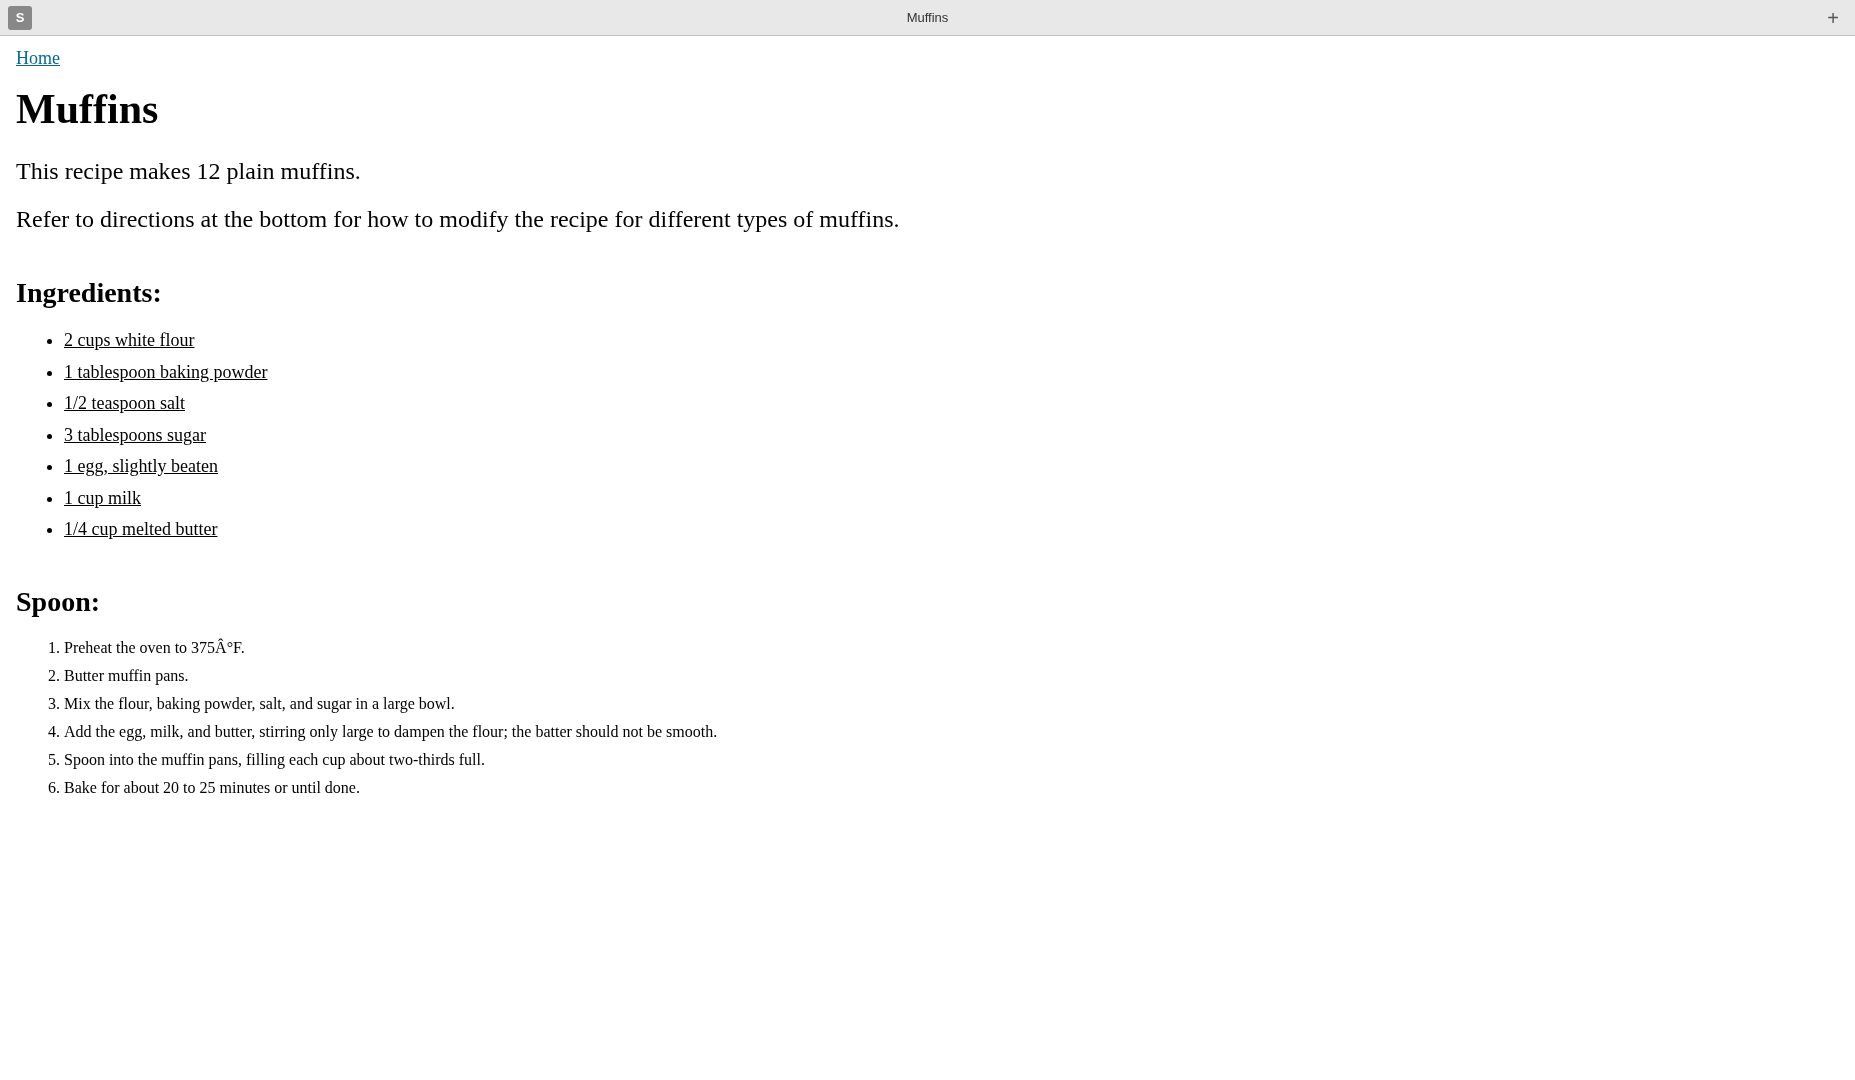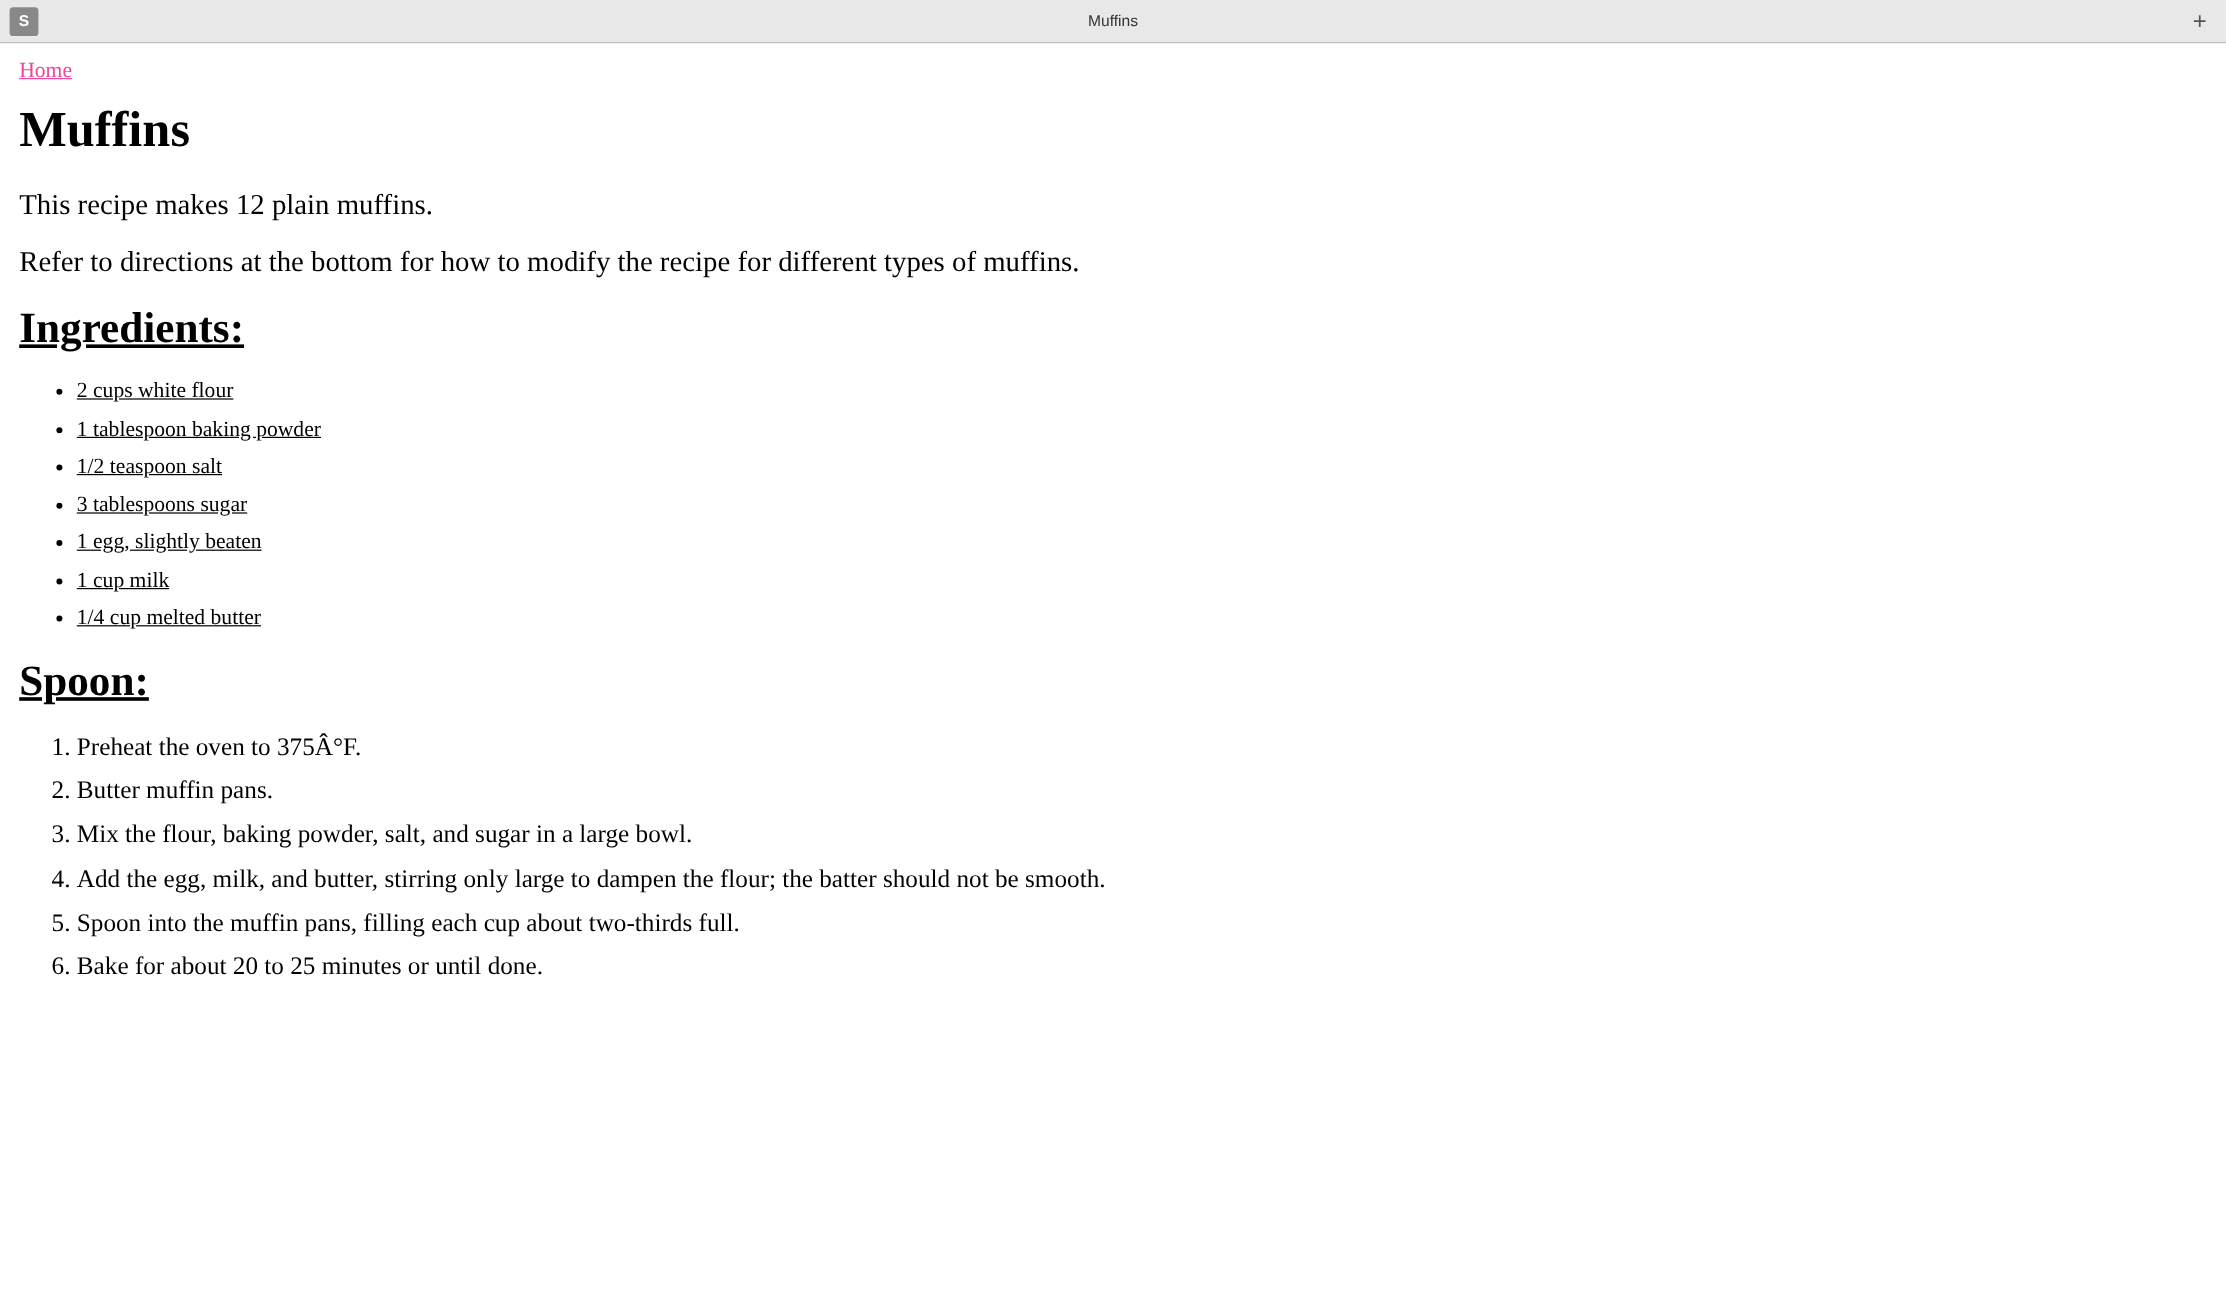--- a/index.html
+++ b/index.html
@@ -76,46 +76,45 @@
     .page-content {
       padding: 12px 16px 40px 16px;
       max-width: 1855px;
     }
 
     .breadcrumb {
       margin-bottom: 16px;
     }
 
     .breadcrumb a {
-      color: #ec4899;
+      color: #0369a1;
       text-decoration: underline;
       font-size: 18px;
     }
 
     h1 {
       font-size: 42px;
       font-weight: bold;
       font-family: Georgia, serif;
       margin-bottom: 20px;
       margin-top: 8px;
     }
 
     .intro-text {
       margin-bottom: 12px;
       font-size: 24px;
       line-height: 1.5;
     }
 
     h2 {
-      font-size: 36px;
+      font-size: 28px;
       font-weight: bold;
       font-family: Georgia, serif;
-      margin-top: 15px;
+      margin-top: 40px;
       margin-bottom: 16px;
-      text-decoration: underline;
     }
 
     ul.ingredients-list {
       list-style-type: disc;
       padding-left: 48px;
       margin-bottom: 8px;
     }
 
     ul.ingredients-list li {
       font-size: 18px;
@@ -123,21 +122,21 @@
       text-decoration: underline;
     }
 
     ol.method-list {
       list-style-type: decimal;
       padding-left: 48px;
       margin-bottom: 8px;
     }
 
     ol.method-list li {
-      font-size: 21px;
+      font-size: 16px;
       line-height: 1.75;
     }
   </style>
 </head>
 <body>
 
 <div class="browser-chrome">
   <div class="browser-tab-bar">
     <div class="browser-favicon">S</div>
     <div class="browser-tab-title">Muffins</div>

